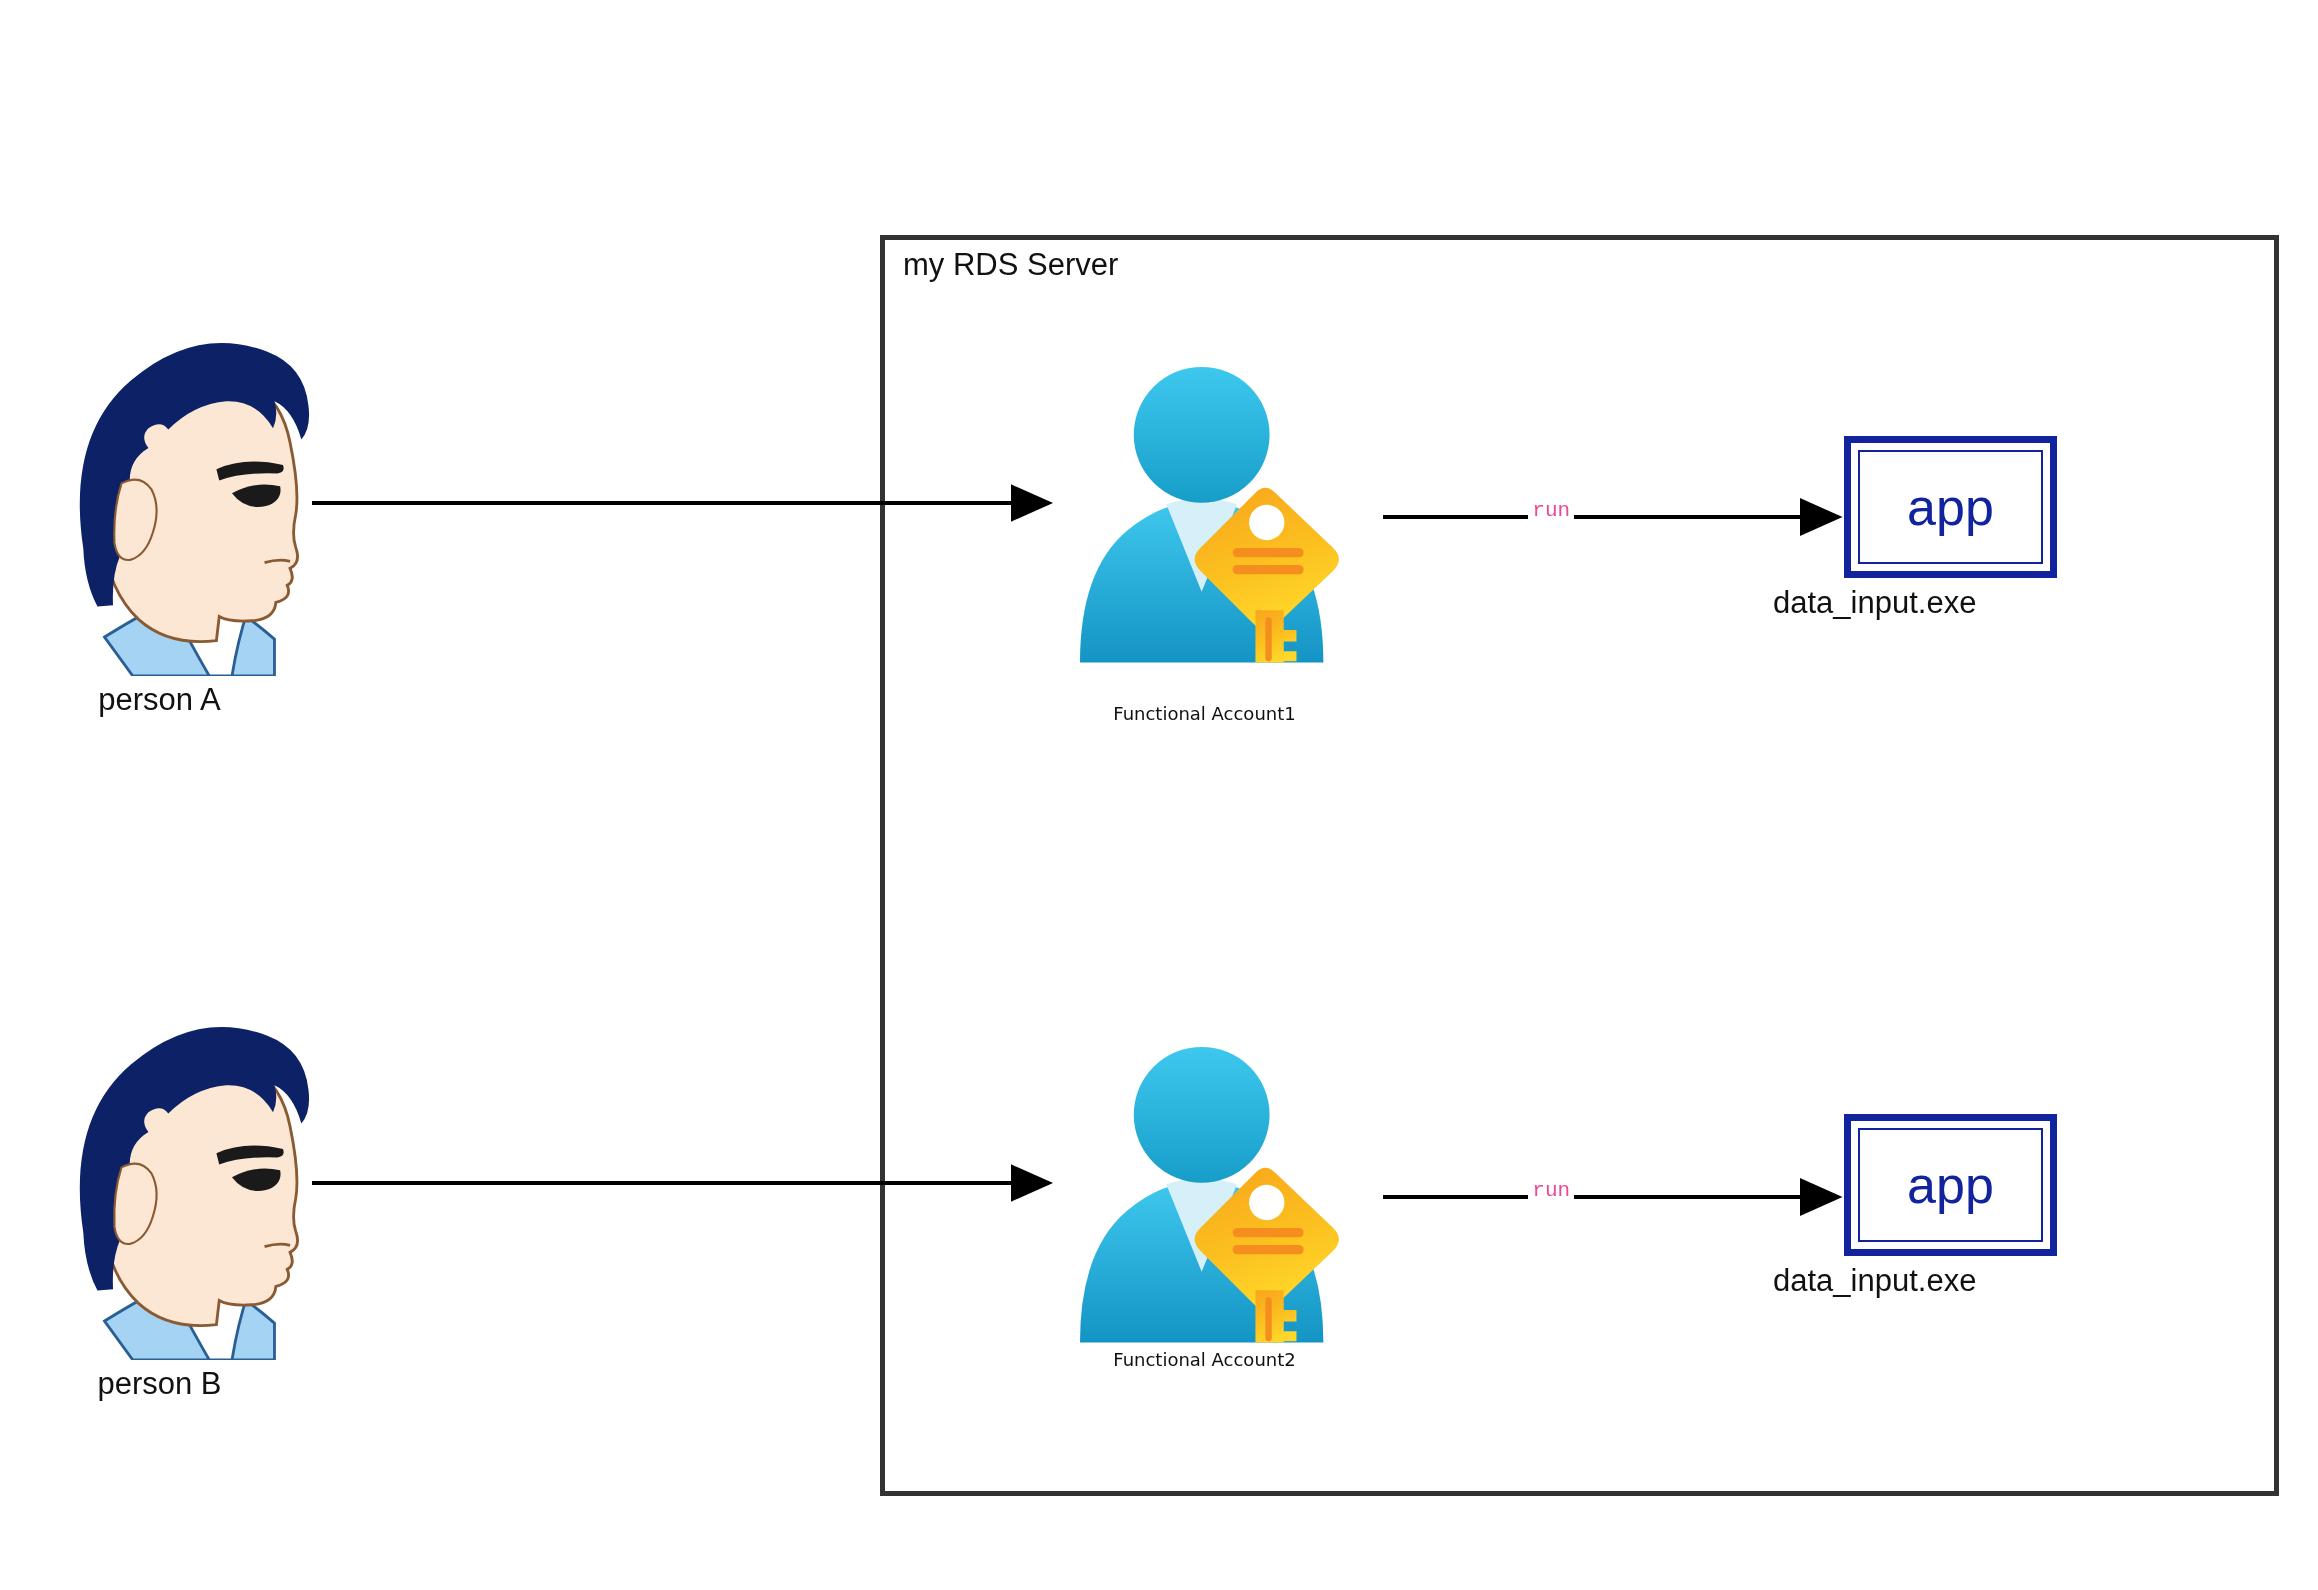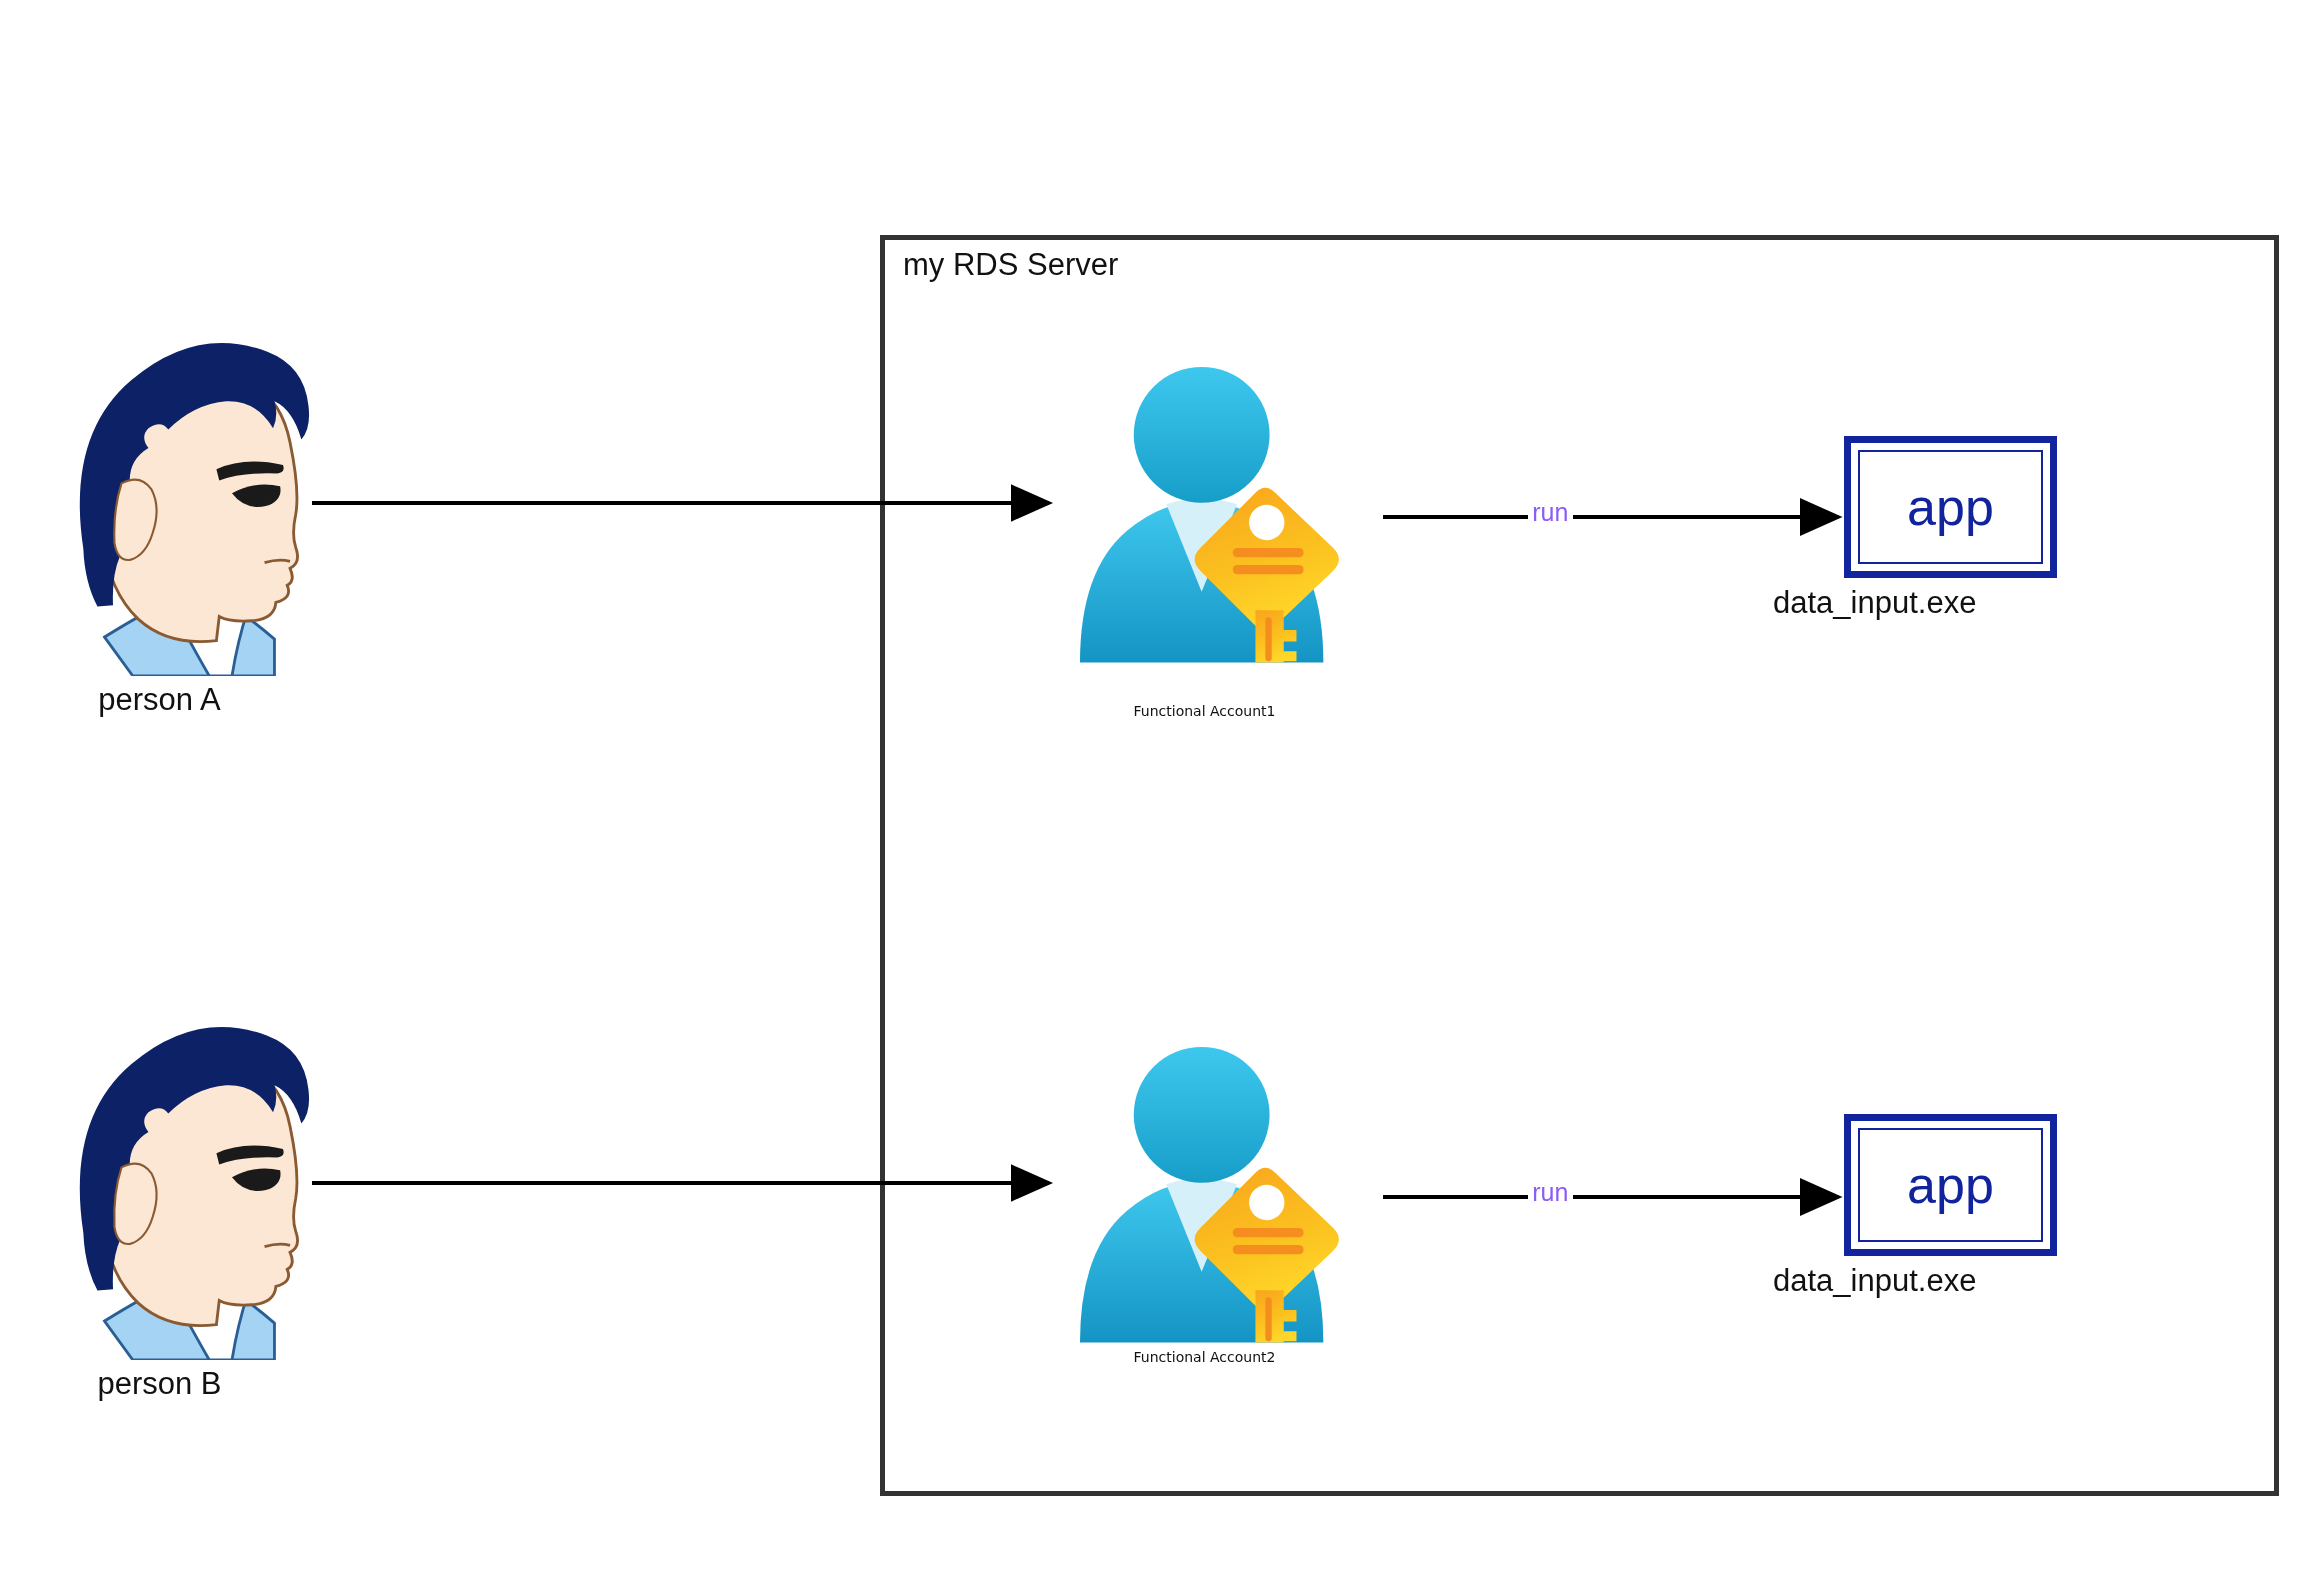--- a/index.html
+++ b/index.html
@@ -64,21 +64,21 @@
   .account-icon {
     position: absolute;
     width: 283px;
     height: 305px;
   }
   .account-icon svg { display: block; width: 100%; height: 100%; }
   .account-label {
     position: absolute;
     width: 397px;
     text-align: center;
-    font-size: 14px;
+    font-size: 18px;
     font-family: "DejaVu Sans", sans-serif;
     color: #111111;
     white-space: nowrap;
   }
 
   
   .app-box {
     position: absolute;
     width: 213px;
     height: 142px;
@@ -119,23 +119,23 @@
   }
 
   
   .arrow {
     position: absolute;
     height: 28px;
   }
   .arrow svg { display: block; width: 100%; height: 100%; overflow: visible; }
   .arrow-label {
     position: absolute;
-    font-size: 25px;
-    font-family: Liberation Sans, sans-serif;
-    color: #8b5cf6;
+    font-size: 21px;
+    font-family: Liberation Mono, monospace;
+    color: #ec4899;
     background: #ffffff;
     padding: 0 4.3px;
     white-space: nowrap;
     line-height: 1;
   }
 </style>
 </head>
 <body>
 
 <div id="canvas">

